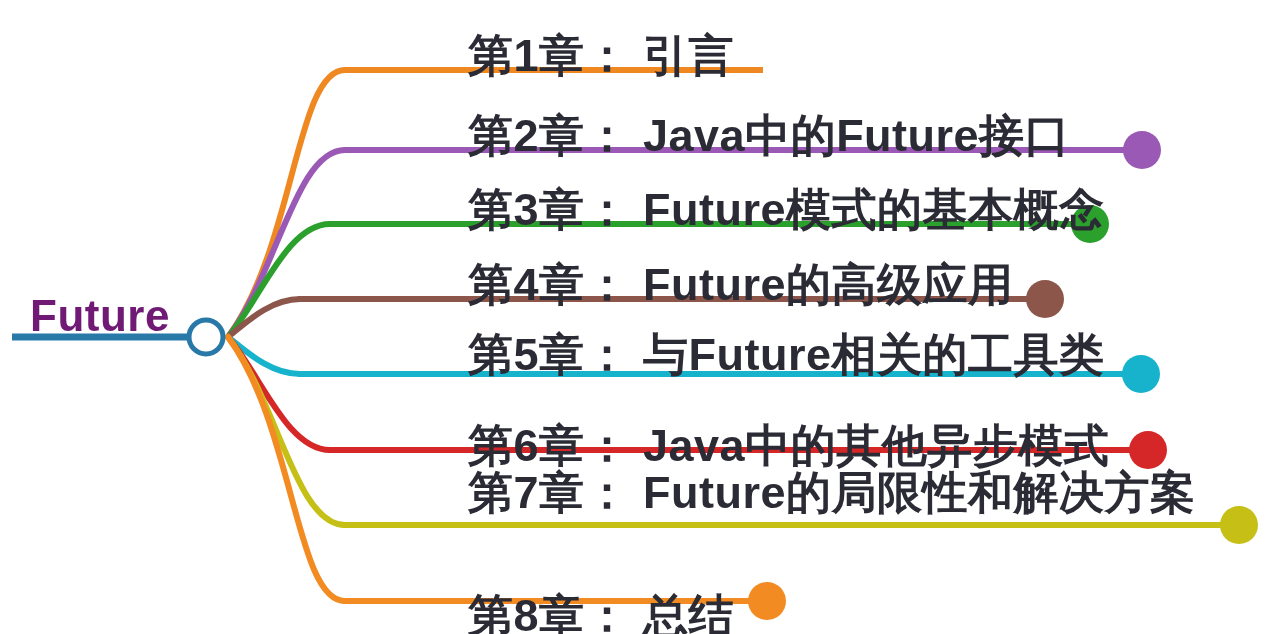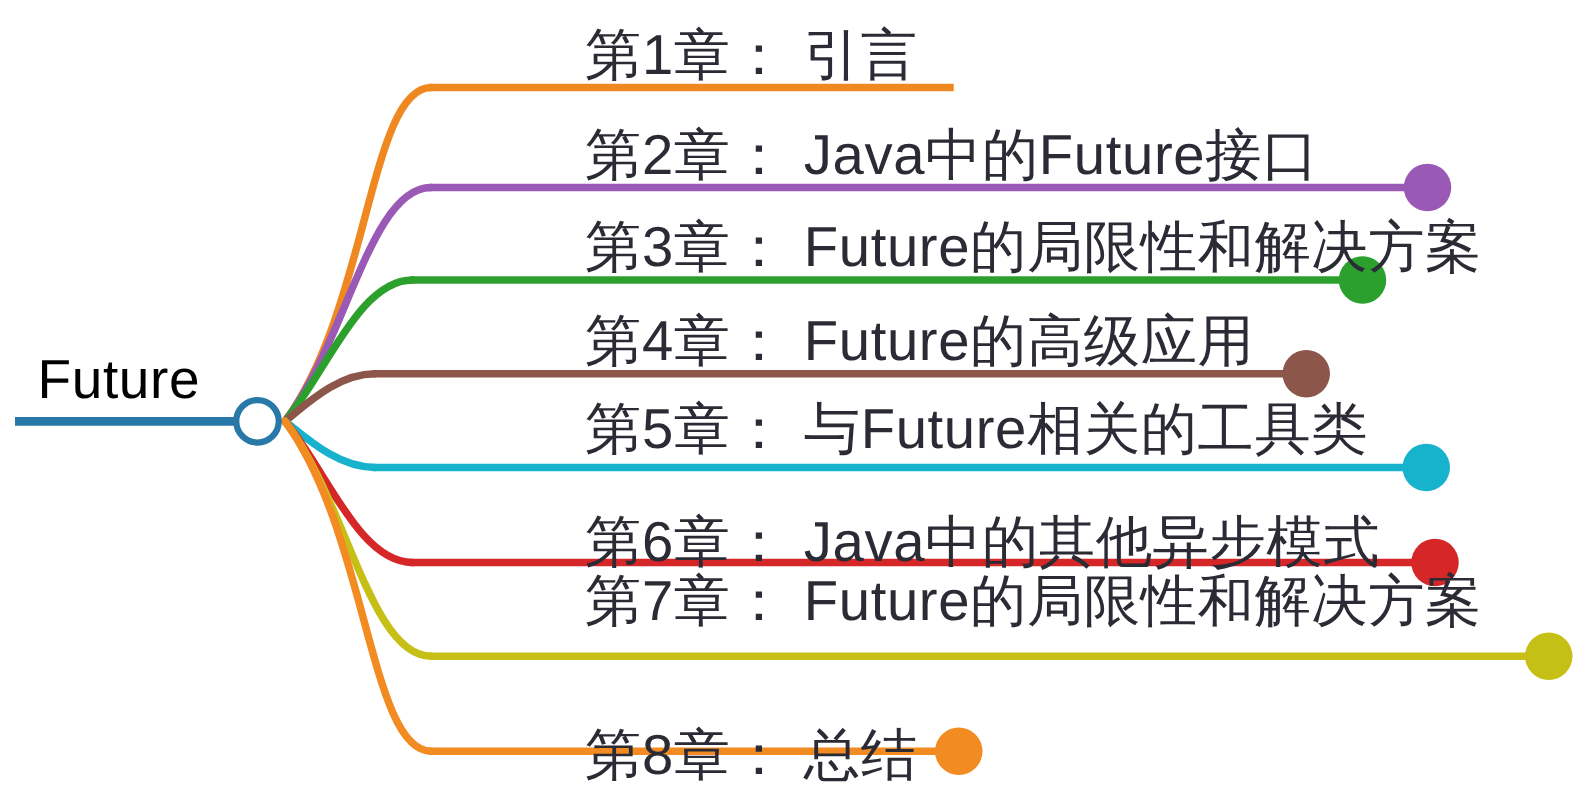--- a/index.html
+++ b/index.html
@@ -25,31 +25,32 @@
     top: 0;
     left: 0;
     width: 1271px;
     height: 634px;
   }
   .node-label {
     position: absolute;
     white-space: nowrap;
     color: #2b2b35;
     font-family: "Liberation Sans", "DejaVu Sans", sans-serif;
-    font-weight: 400;
+    font-weight: 700;
     letter-spacing: 0.5px;
     line-height: 1;
+    margin-top: 12px;
   }
   .branch-label {
     font-size: 45px;
     transform: translateY(-100%);
   }
   #root-label {
     font-size: 44px;
-    color: #000000;
+    color: #701a75;
     left: 30px;
     top: 282px;
   }
   #watermark {
     position: absolute;
     right: 22px;
     top: 548px;
     font-size: 30px;
     color: #d2d2d2;
     font-family: "Liberation Sans", "DejaVu Sans", sans-serif;
@@ -100,21 +101,21 @@
     <g id="root-circle-group">
         <circle cx="206" cy="337" r="17" fill="#ffffff" stroke="#2878a8" stroke-width="5"></circle>
       </g>
   </svg>
 
   <div class="node-label" id="root-label">Future</div>
 
   <div id="branch-labels">
       <div class="node-label branch-label" style="left: 468px; top: 66px;">第1章： 引言</div>
       <div class="node-label branch-label" style="left: 468px; top: 146px;">第2章： Java中的Future接口</div>
-      <div class="node-label branch-label" style="left: 468px; top: 220px;">第3章： Future的局限性和解决方案</div>
+      <div class="node-label branch-label" style="left: 468px; top: 220px;">第3章： Future模式的基本概念</div>
       <div class="node-label branch-label" style="left: 468px; top: 295px;">第4章： Future的高级应用</div>
       <div class="node-label branch-label" style="left: 468px; top: 365px;">第5章： 与Future相关的工具类</div>
       <div class="node-label branch-label" style="left: 468px; top: 456px;">第6章： Java中的其他异步模式</div>
       <div class="node-label branch-label" style="left: 468px; top: 503px;">第7章： Future的局限性和解决方案</div>
       <div class="node-label branch-label" style="left: 468px; top: 626px;">第8章： 总结</div>
     </div>
 
 
 </div>
 

